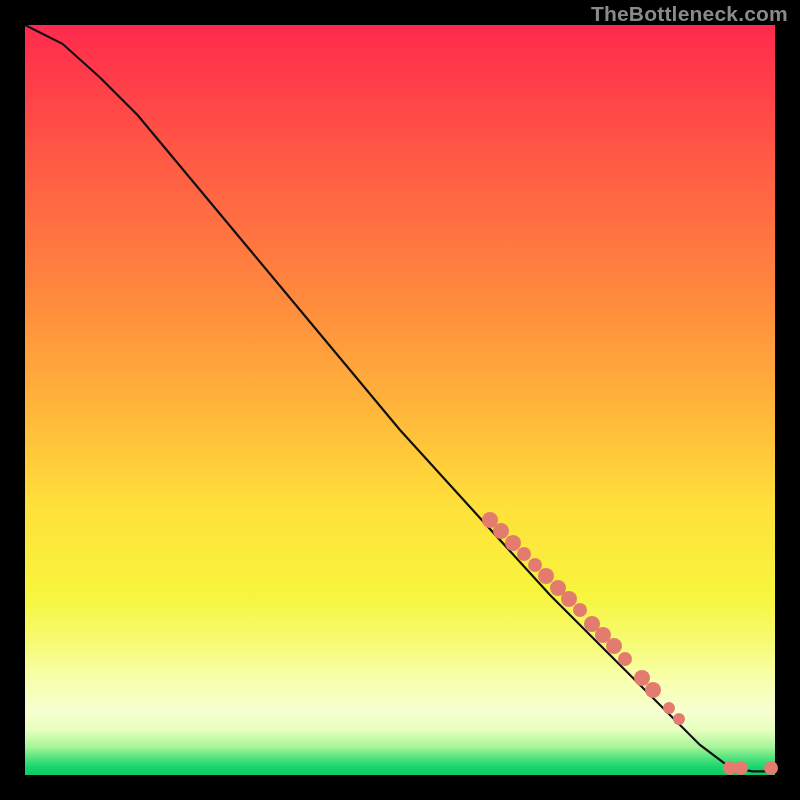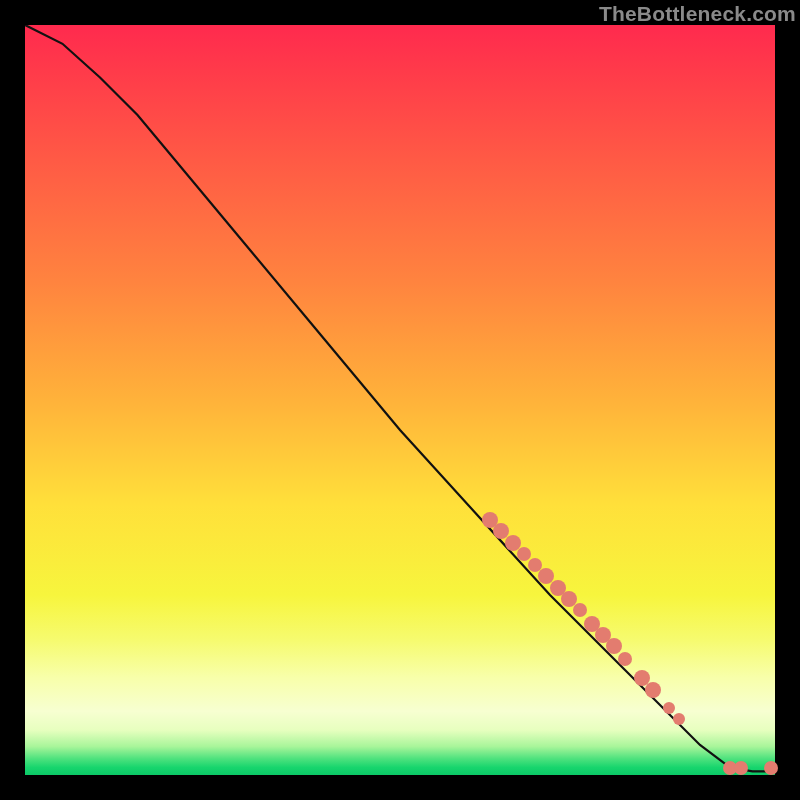--- a/index.html
+++ b/index.html
@@ -37,21 +37,21 @@
       #e7ffbf 94%,
       #a8f59a 96.2%,
       #4fe27e 97.8%,
       #17d56d 99%,
       #0cc867 100%
     );
   }
   .watermark {
     position: absolute;
     top: 2px;
-    right: 4px;
+    right: 12px;
     font-family: Arial, Helvetica, sans-serif;
     font-size: 21px;
     font-weight: 600;
     color: #8a8a8a;
     letter-spacing: 0.2px;
   }
   svg.curve {
     position: absolute;
     left: 0;
     top: 0;

